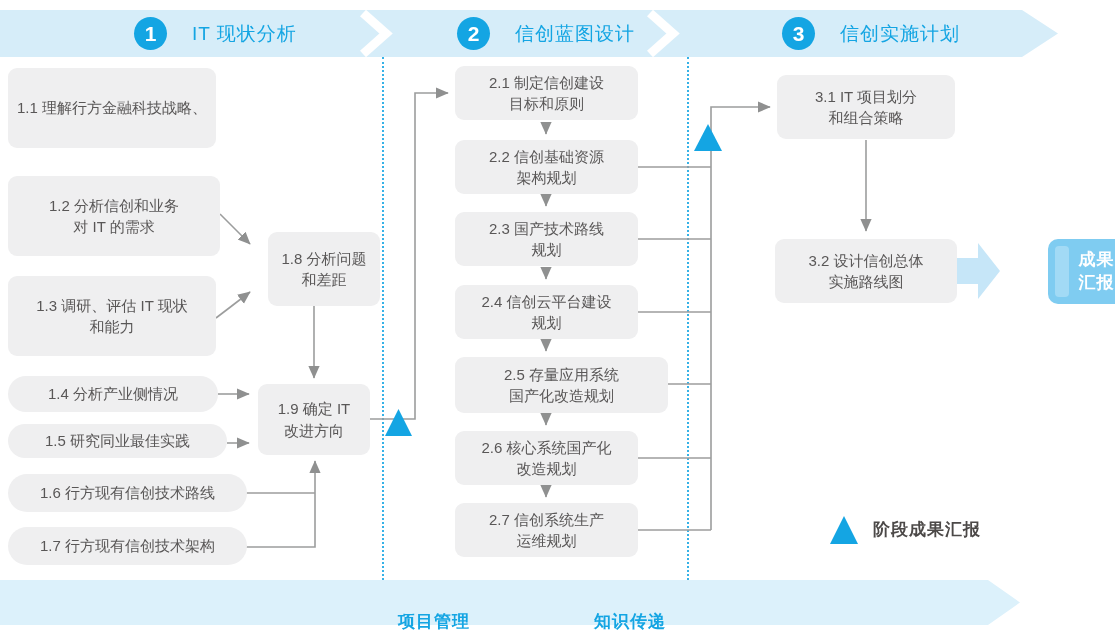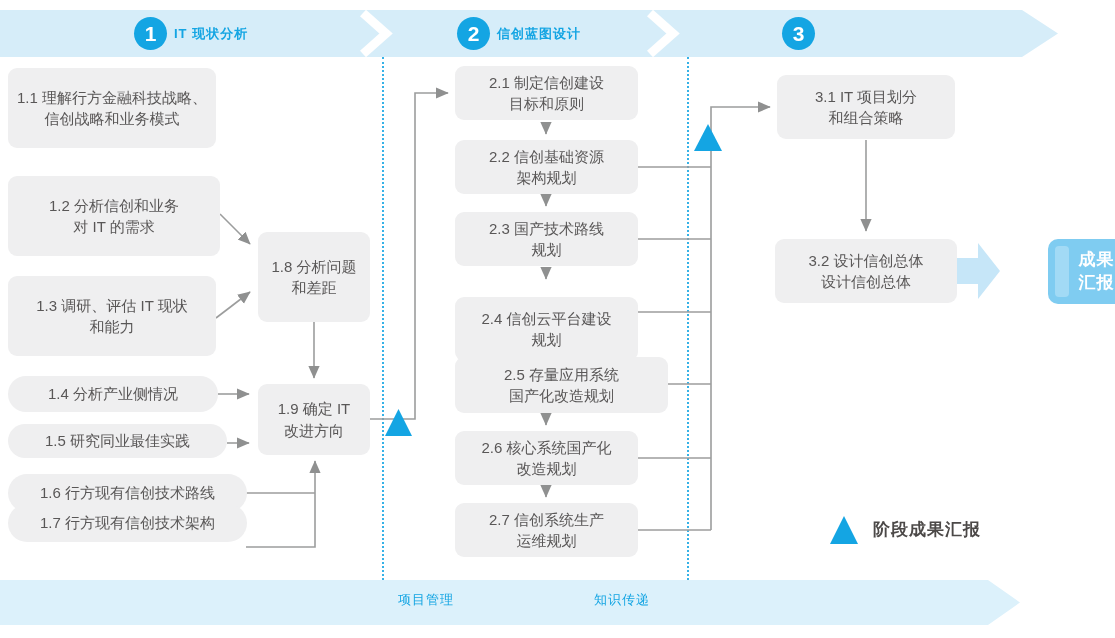--- a/index.html
+++ b/index.html
@@ -16,21 +16,21 @@
   .band-bottom{
     position:absolute;left:0;top:580px;width:1020px;height:45px;
     background:var(--band_bottom,#dcf1fb);z-index:0;
     clip-path:polygon(0 0,988px 0,100% 50%,988px 100%,0 100%);
   }
   .phase-header{position:absolute;top:17px;display:flex;align-items:center;z-index:3;}
   .badge{
     width:33px;height:33px;border-radius:50%;background:var(--accent,#14a5e3);
     color:#fff;font-weight:700;font-size:21px;display:flex;align-items:center;justify-content:center;
   }
-  .phase-title{color:var(--accent,#14a5e3);font-weight:700;font-size:13px;margin-left:7px;letter-spacing:1px;}
+  .phase-title{color:var(--accent,#14a5e3);font-weight:400;font-size:19px;margin-left:25px;letter-spacing:1px;}
   
   .divider{position:absolute;top:57px;height:523px;width:0;border-left:2px dotted var(--accent,#14a5e3);z-index:1;opacity:.85;}
   
   #wires{position:absolute;left:0;top:0;z-index:2;pointer-events:none;}
   .conn{stroke:var(--connector,#9c9d9d);stroke-width:1.6;fill:none;}
   .chevron{stroke:#fff;stroke-width:9;fill:none;}
   .tri{fill:var(--accent,#14a5e3);}
   .bigarrow{fill:var(--big_arrow,#c6e6f8);}
   
   .box{
@@ -47,21 +47,21 @@
     align-items:center;justify-content:center;color:#fff;font-weight:700;font-size:17px;
     line-height:1.35;letter-spacing:1px;margin-left:48px;
   }
   .report .stripe{
     position:absolute;left:7px;top:7px;bottom:7px;width:14px;border-radius:4px;
     background:var(--report_stripe,#a2daf5);
   }
   .report span{position:relative;}
   
   .legend-label{position:absolute;left:866px;top:518px;font-size:17px;font-weight:700;color:var(--legend_text,#4c4948);z-index:3;letter-spacing:1px;padding-left:7px;}
-  .bottom-label{position:absolute;top:591px;font-size:13px;font-weight:400;color:var(--accent,#14a5e3);z-index:3;letter-spacing:1px;}
+  .bottom-label{position:absolute;top:610px;font-size:17px;font-weight:700;color:var(--accent,#14a5e3);z-index:3;letter-spacing:1px;}
 </style>
 </head>
 <body>
 
 <div id="stage">
 
   <div class="band"></div>
   <div class="band-bottom"></div>
 
   <div class="divider" style="left:382px"></div>
@@ -113,68 +113,68 @@
   <div class="phase-header" style="left:134px">
     <div class="badge">1</div>
     <div class="phase-title">IT 现状分析</div>
   </div>
   <div class="phase-header" style="left:457px">
     <div class="badge">2</div>
     <div class="phase-title">信创蓝图设计</div>
   </div>
   <div class="phase-header" style="left:782px">
     <div class="badge">3</div>
+    <div class="phase-title">信创实施计划</div>
   </div>
 
   <div class="box" style="left:8px;top:68px;width:208px;height:80px">
     <span>1.1 理解行方金融科技战略、</span>
-    <span>信创战略和业务模式</span>
   </div>
   <div class="box" style="left:8px;top:176px;width:212px;height:80px">
     <span>1.2 分析信创和业务</span>
     <span>对 IT 的需求</span>
   </div>
   <div class="box" style="left:8px;top:276px;width:208px;height:80px">
     <span>1.3 调研、评估 IT 现状</span>
     <span>和能力</span>
   </div>
   <div class="box pill" style="left:8px;top:376px;width:210px;height:36px">
     <span>1.4 分析产业侧情况</span>
   </div>
   <div class="box pill" style="left:8px;top:424px;width:219px;height:34px">
     <span>1.5 研究同业最佳实践</span>
   </div>
   <div class="box pill" style="left:8px;top:474px;width:239px;height:38px">
     <span>1.6 行方现有信创技术路线</span>
   </div>
-  <div class="box pill" style="left:8px;top:504px;width:239px;height:38px">
+  <div class="box pill" style="left:8px;top:527px;width:239px;height:38px">
     <span>1.7 行方现有信创技术架构</span>
   </div>
-  <div class="box" style="left:258px;top:232px;width:112px;height:90px">
+  <div class="box" style="left:268px;top:232px;width:112px;height:74px">
     <span>1.8 分析问题</span>
     <span>和差距</span>
   </div>
   <div class="box" style="left:258px;top:384px;width:112px;height:71px">
     <span>1.9 确定 IT</span>
     <span>改进方向</span>
   </div>
 
   <div class="box" style="left:455px;top:66px;width:183px;height:54px">
     <span>2.1 制定信创建设</span>
     <span>目标和原则</span>
   </div>
   <div class="box" style="left:455px;top:140px;width:183px;height:54px">
     <span>2.2 信创基础资源</span>
     <span>架构规划</span>
   </div>
   <div class="box" style="left:455px;top:212px;width:183px;height:54px">
     <span>2.3 国产技术路线</span>
     <span>规划</span>
   </div>
-  <div class="box" style="left:455px;top:297px;width:183px;height:64px">
+  <div class="box" style="left:455px;top:285px;width:183px;height:54px">
     <span>2.4 信创云平台建设</span>
     <span>规划</span>
   </div>
   <div class="box" style="left:455px;top:357px;width:213px;height:56px">
     <span>2.5 存量应用系统</span>
     <span>国产化改造规划</span>
   </div>
   <div class="box" style="left:455px;top:431px;width:183px;height:54px">
     <span>2.6 核心系统国产化</span>
     <span>改造规划</span>
@@ -183,21 +183,21 @@
     <span>2.7 信创系统生产</span>
     <span>运维规划</span>
   </div>
 
   <div class="box" style="left:777px;top:75px;width:178px;height:64px">
     <span>3.1 IT 项目划分</span>
     <span>和组合策略</span>
   </div>
   <div class="box" style="left:775px;top:239px;width:182px;height:64px">
     <span>3.2 设计信创总体</span>
-    <span>设计信创总体</span>
+    <span>实施路线图</span>
   </div>
 
   <div class="report">
     <div class="stripe"></div>
     <span>成果</span>
     <span>汇报</span>
   </div>
 
   <div class="legend-label">阶段成果汇报</div>
 

